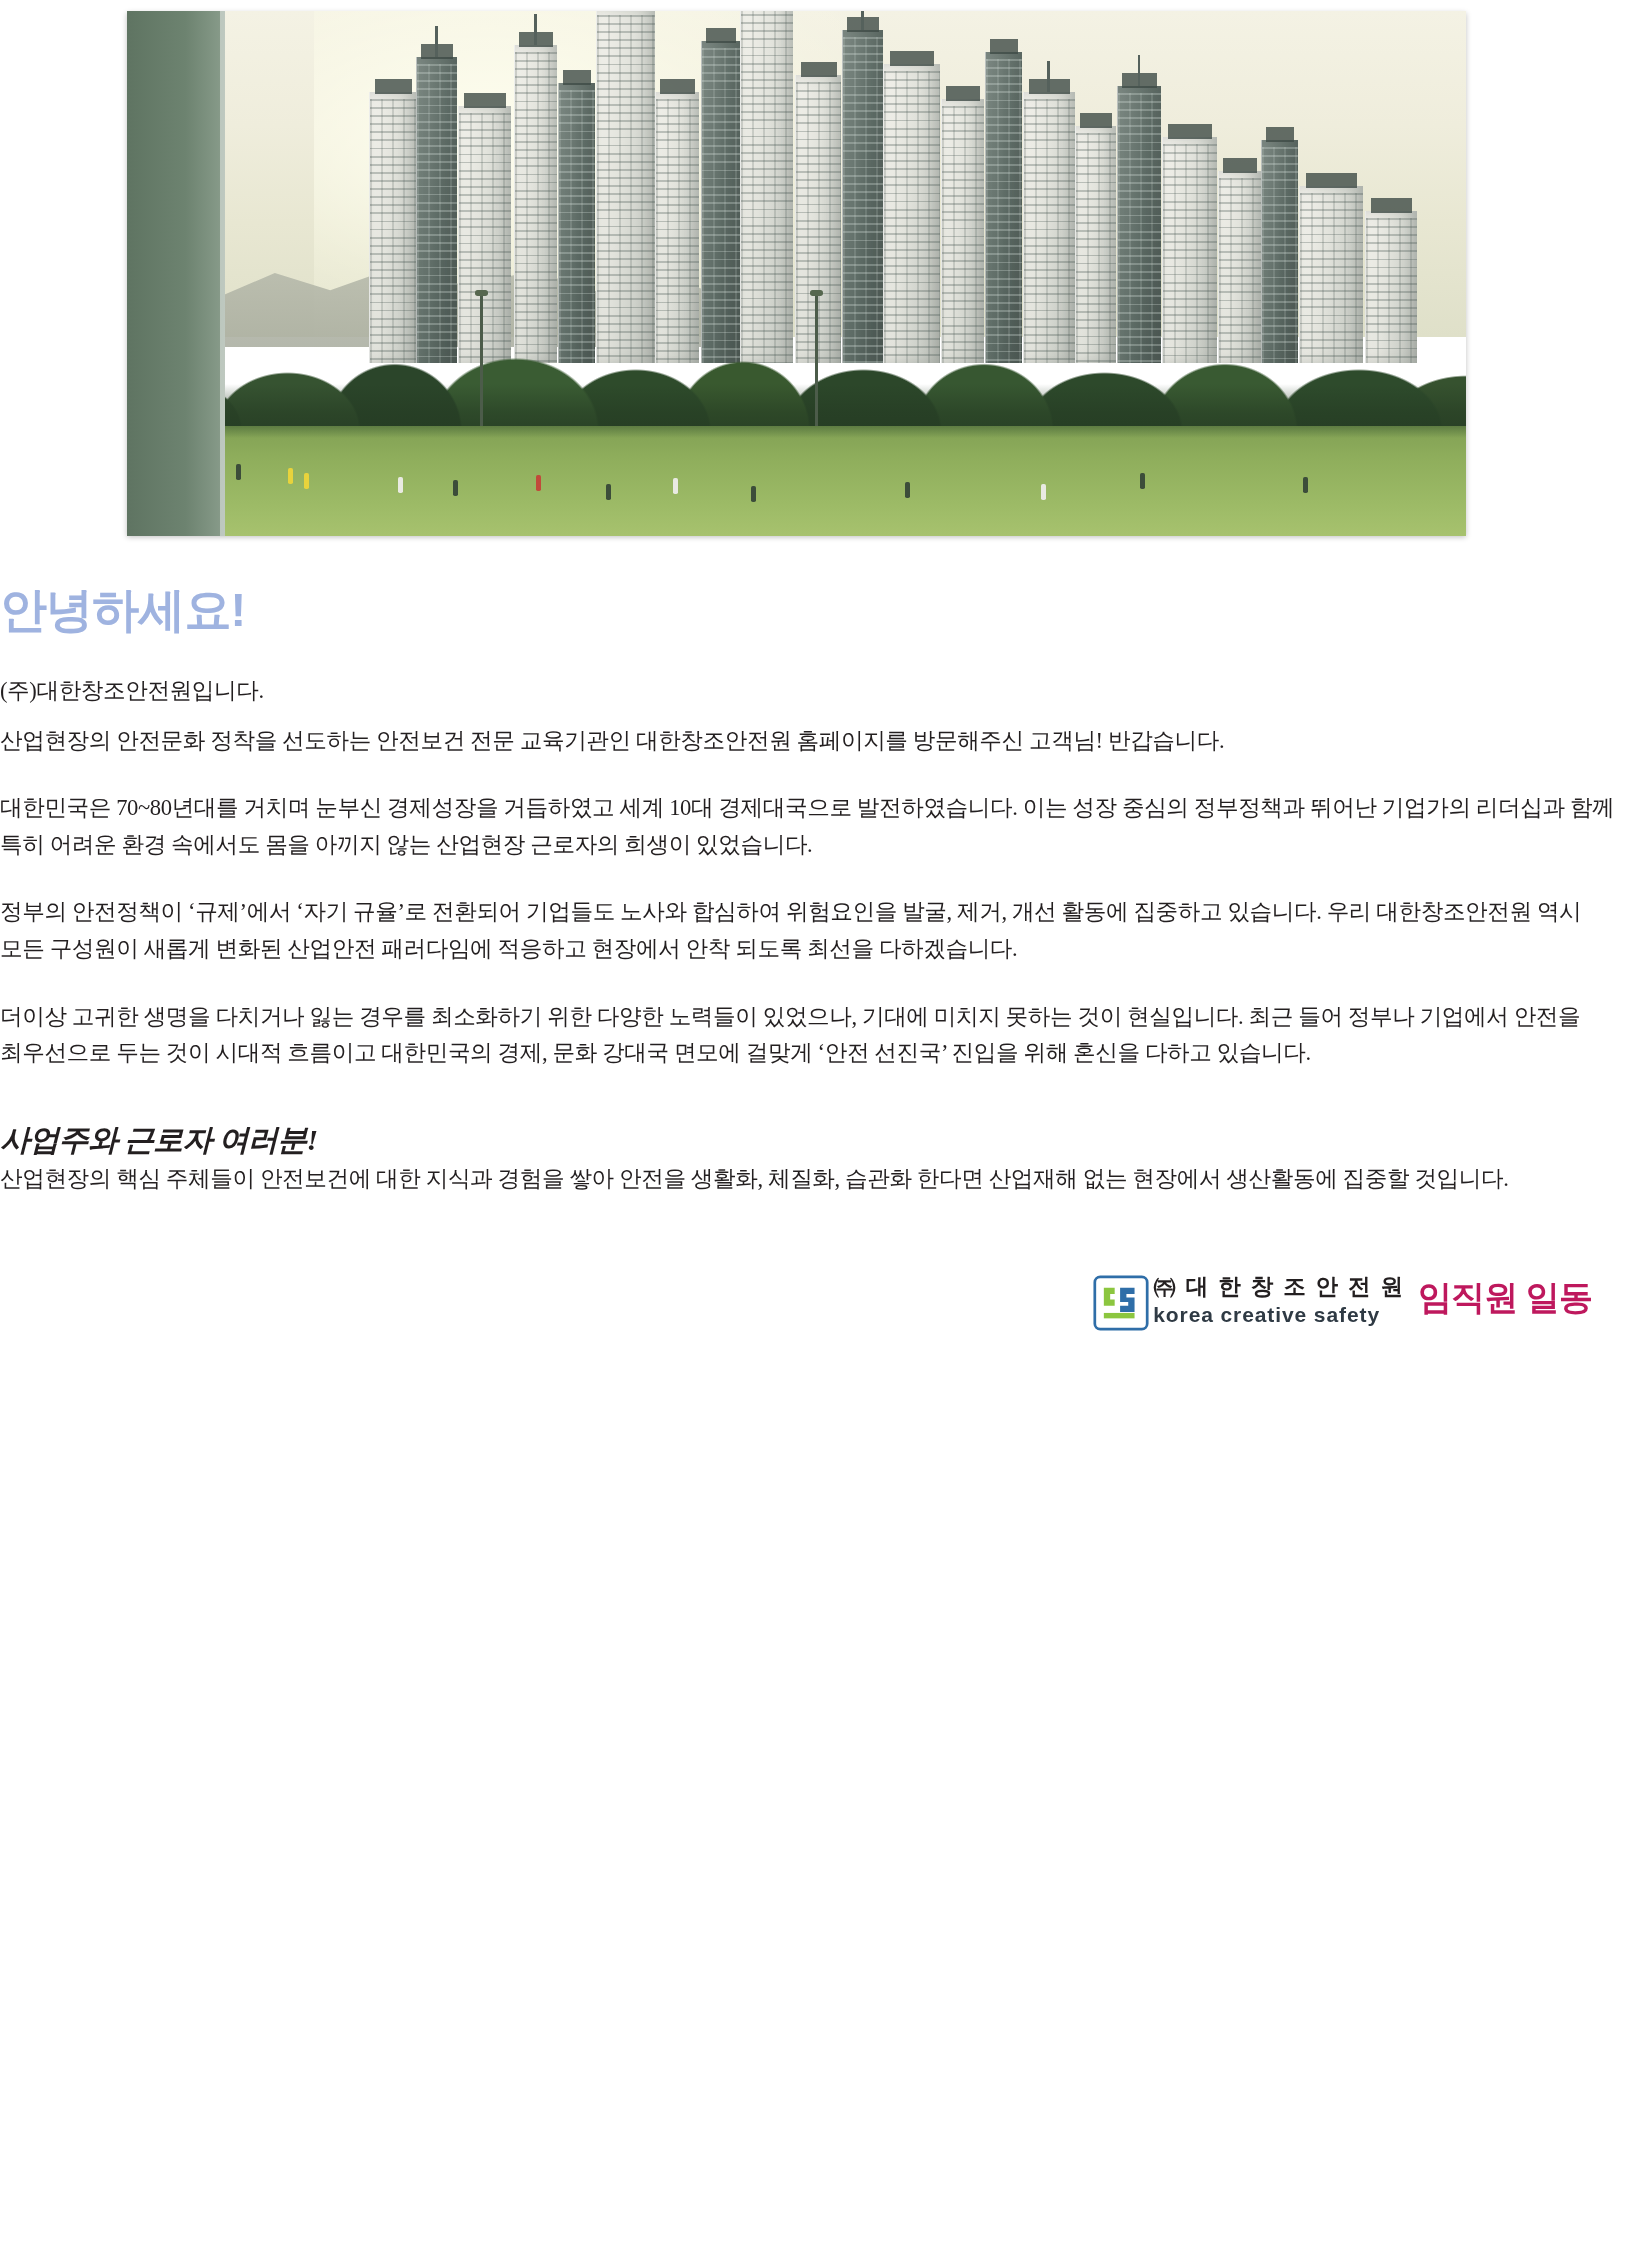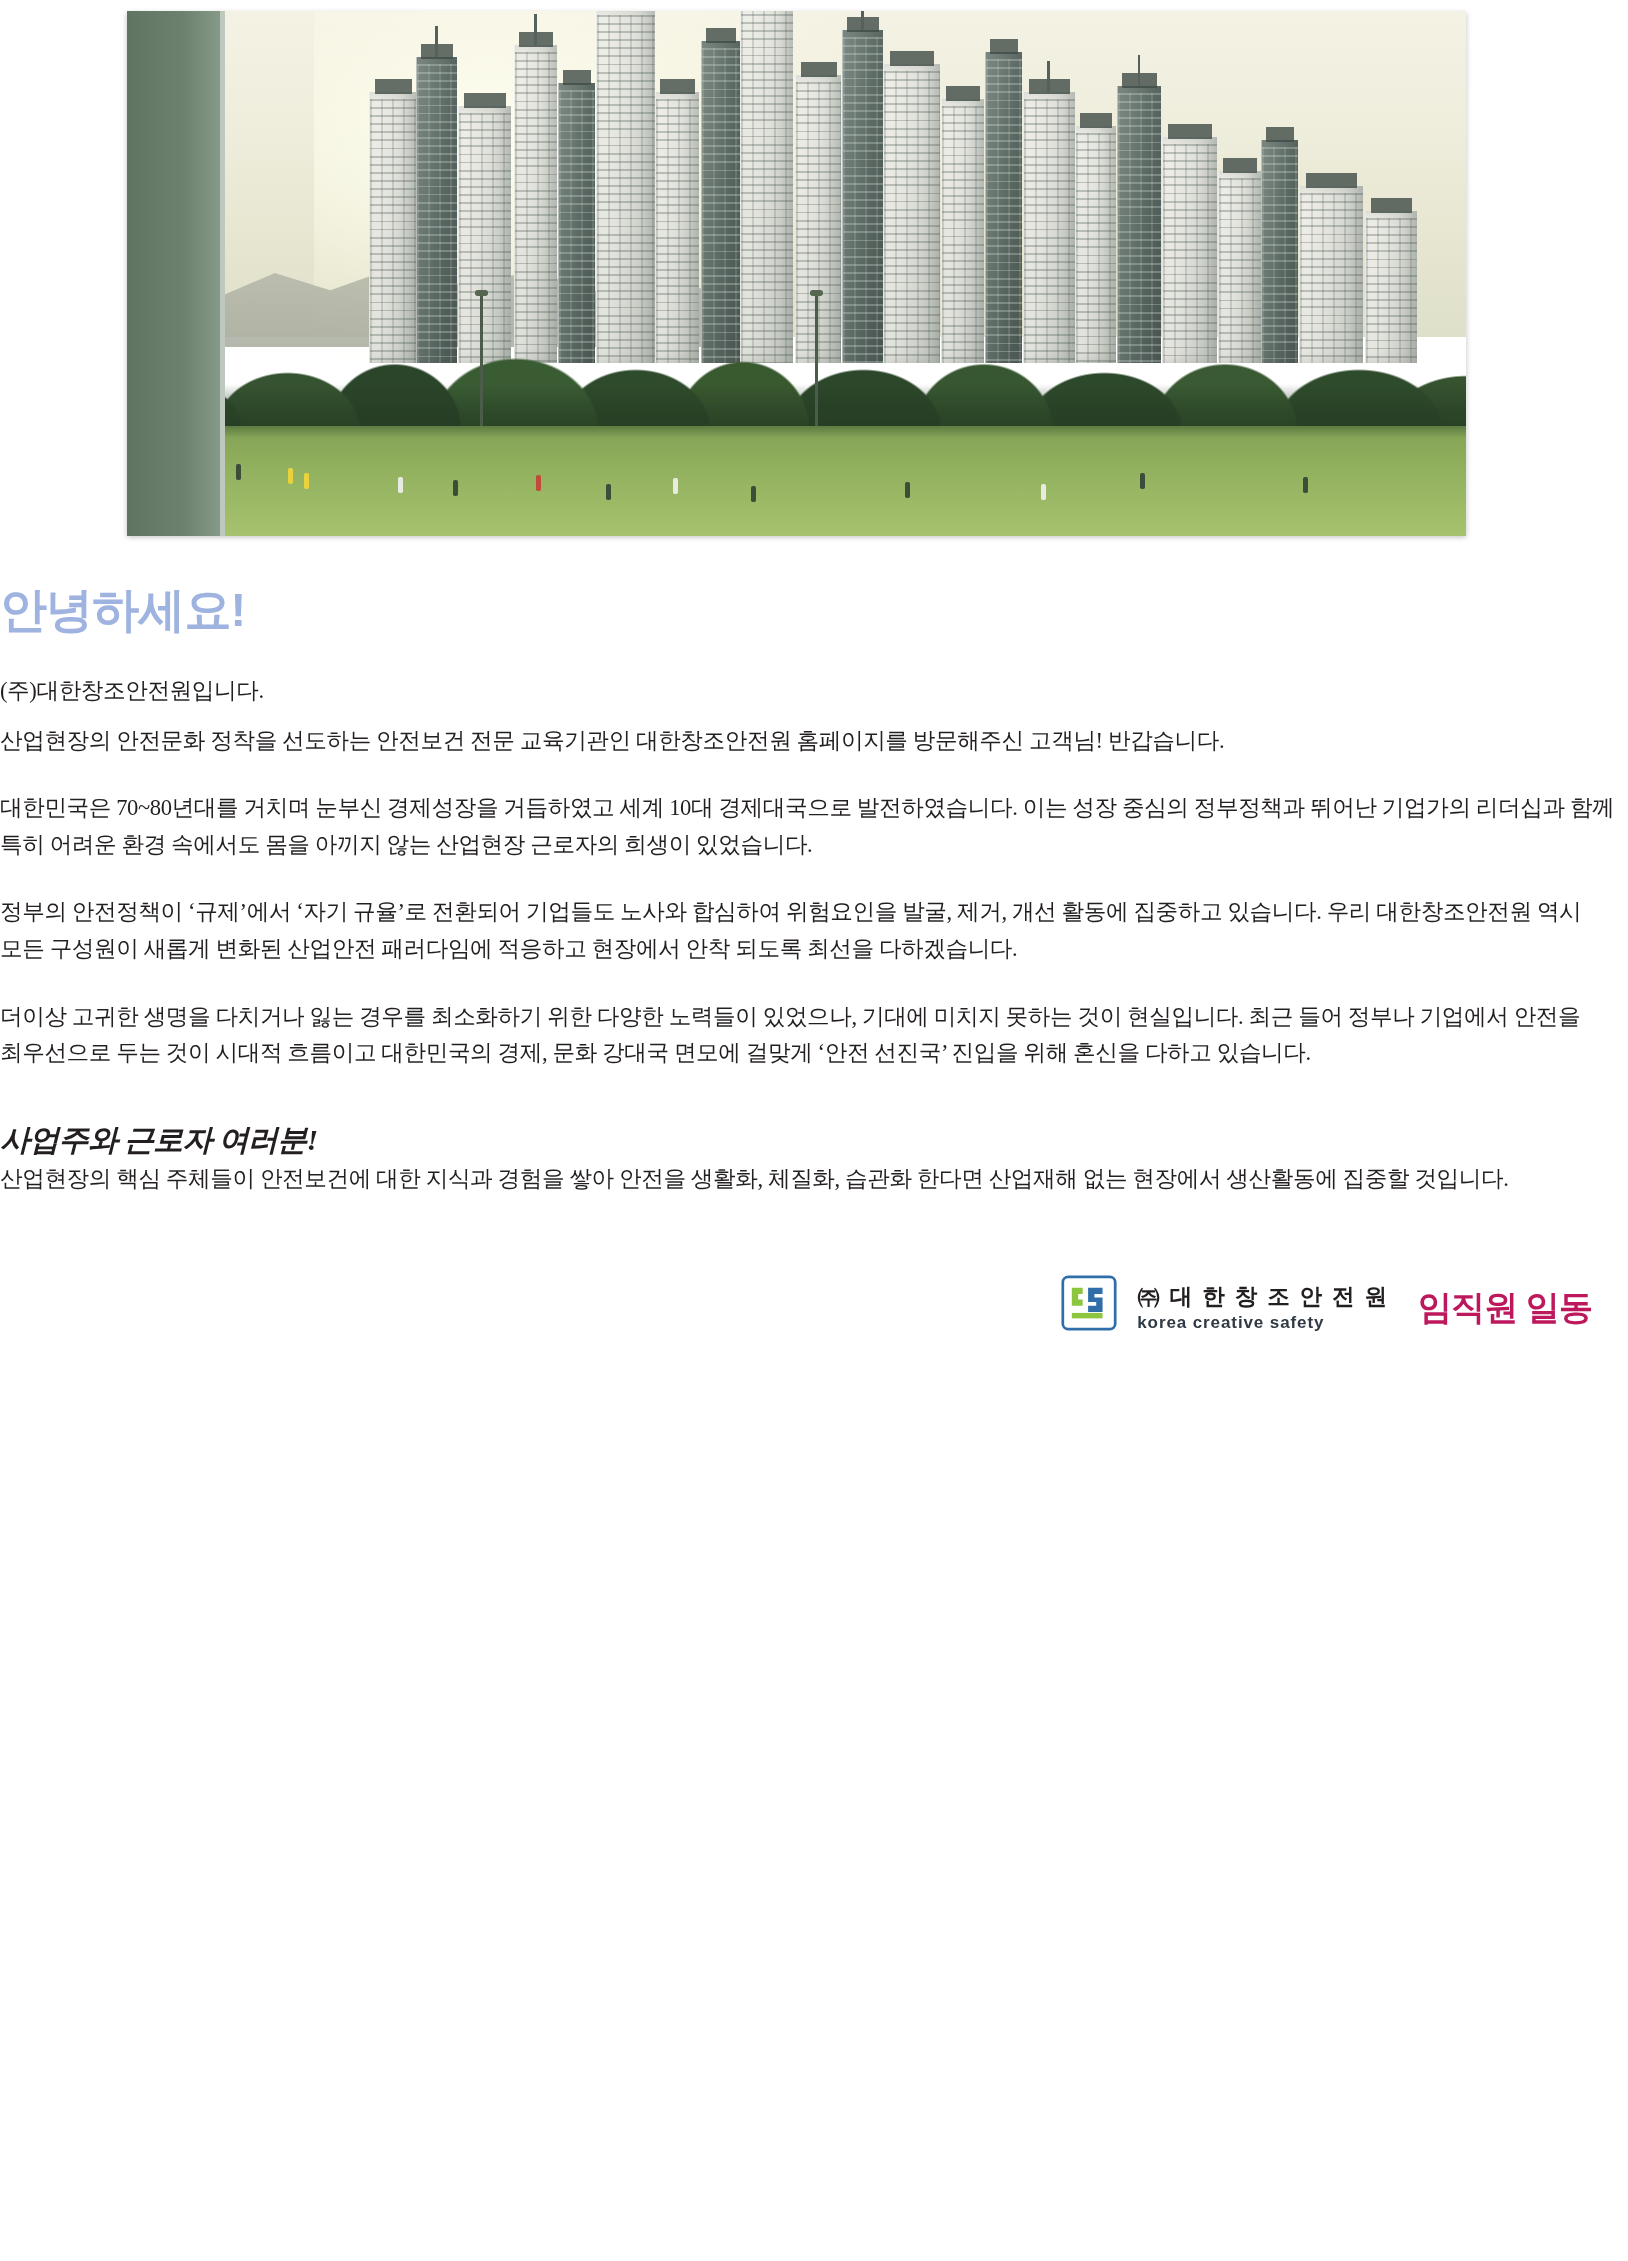--- a/index.html
+++ b/index.html
@@ -235,23 +235,23 @@
     letter-spacing: -0.7px;
     font-style: italic;
   }
   .block-top {
     margin-top: 0;
   }
 
   
   .signature {
     display: flex;
-    align-items: flex-end;
+    align-items: flex-start;
     justify-content: flex-end;
-    gap: 20px;
+    gap: 4px;
     margin: 78px 36px 0 0;
   }
   .logo-mark {
     width: 56px;
     height: 56px;
     flex: 0 0 auto;
   }
   .logo-text {
     display: flex;
     flex-direction: column;
@@ -260,21 +260,21 @@
   .logo-text .ko {
     font-family: "Liberation Sans", sans-serif;
     font-weight: bold;
     font-size: 22.6px;
     letter-spacing: 1.8px;
     color: #231f20;
   }
   .logo-text .en {
     font-family: "Liberation Sans", sans-serif;
     font-weight: bold;
-    font-size: 17px;
+    font-size: 21px;
     letter-spacing: 0.9px;
     color: #2f3a44;
     margin-top: 4.5px;
   }
   .staff {
     font-family: "Liberation Sans", sans-serif;
     font-weight: bold;
     font-size: 34px;
     letter-spacing: -0.9px;
     color: #be185d;

